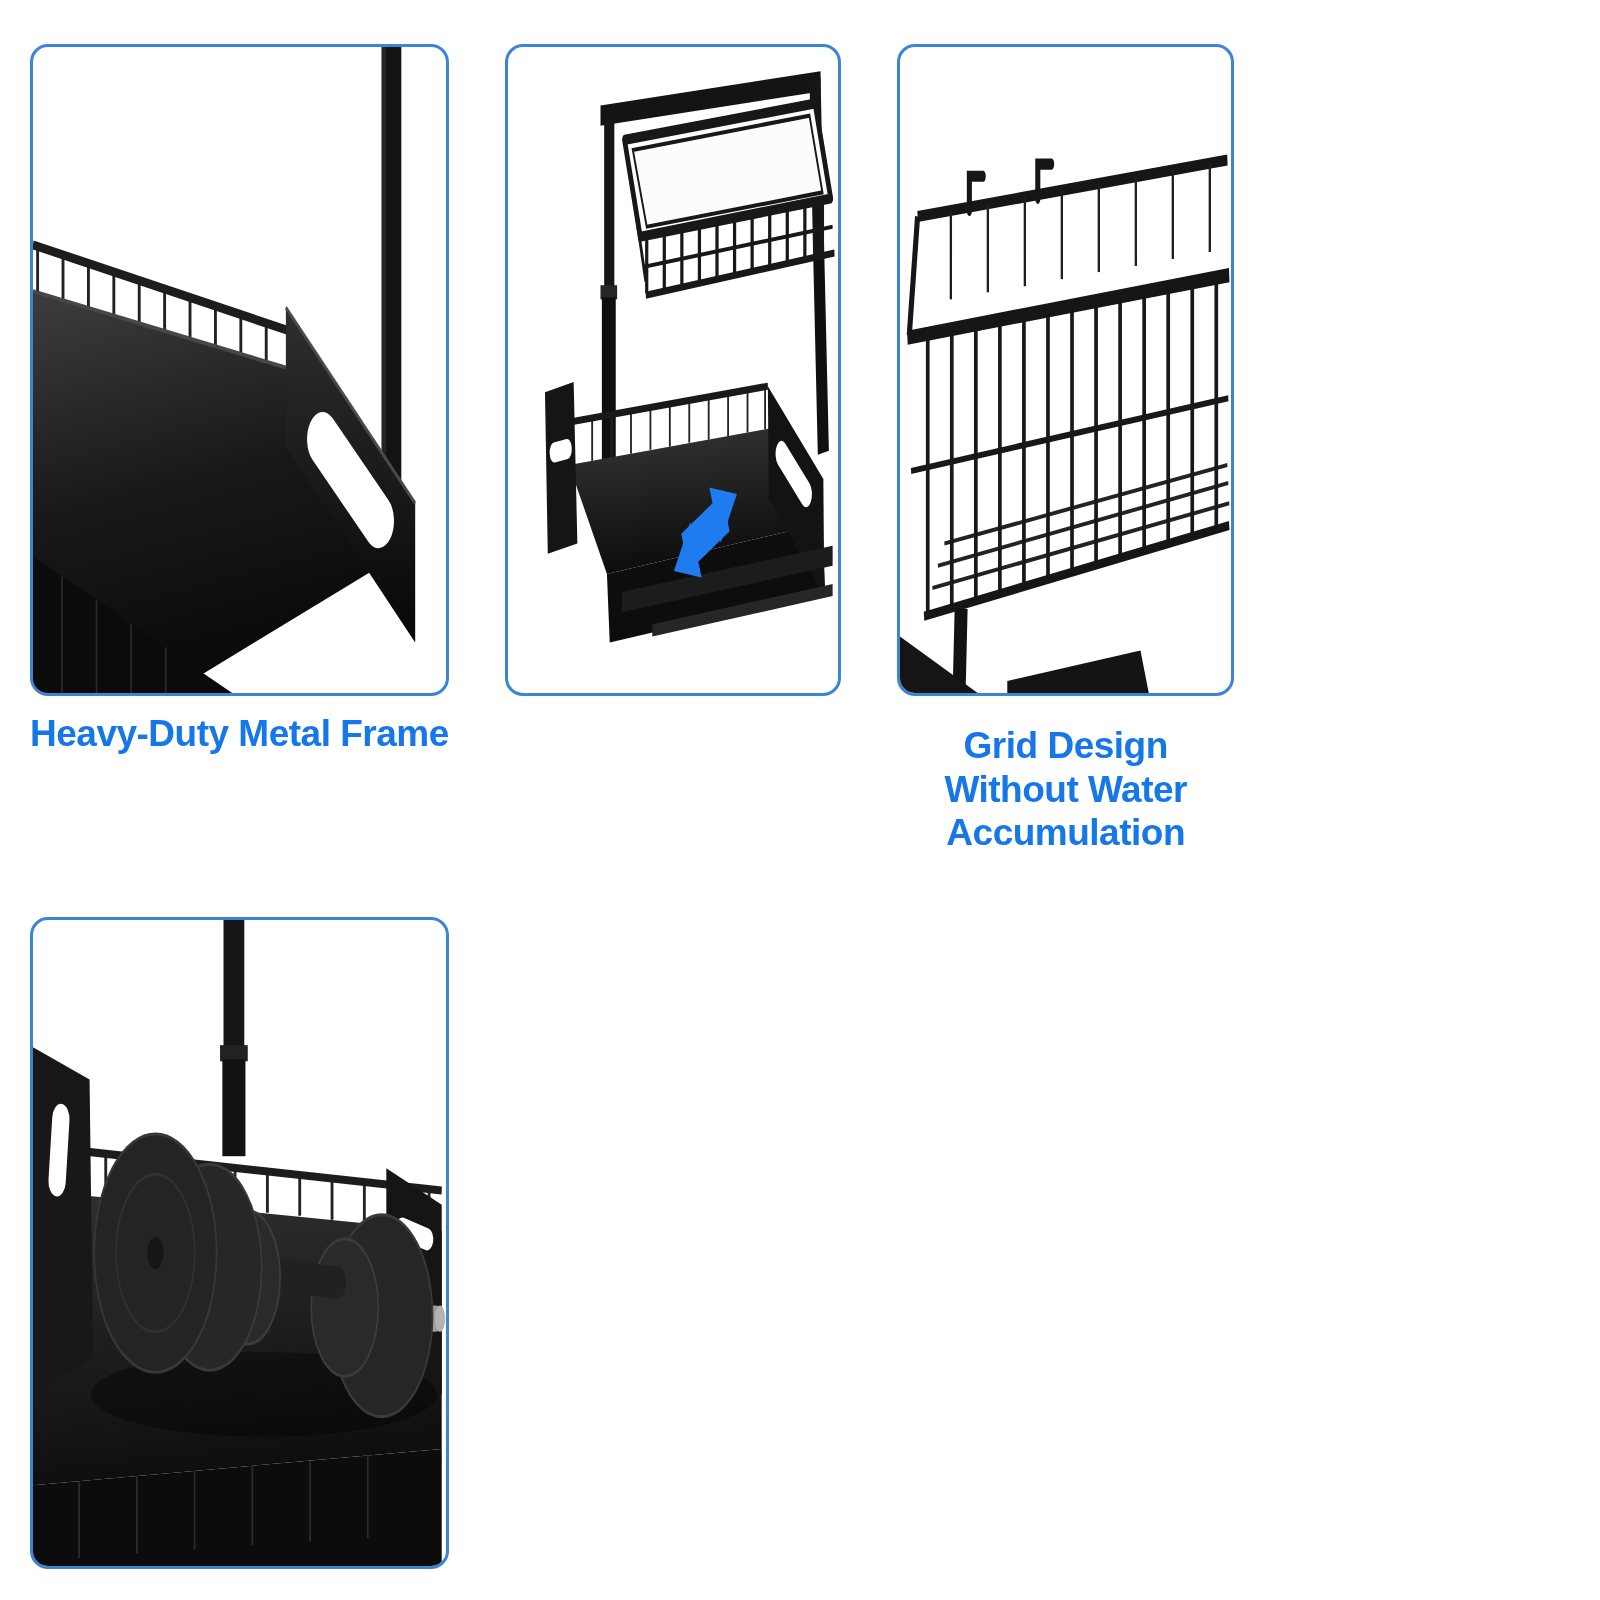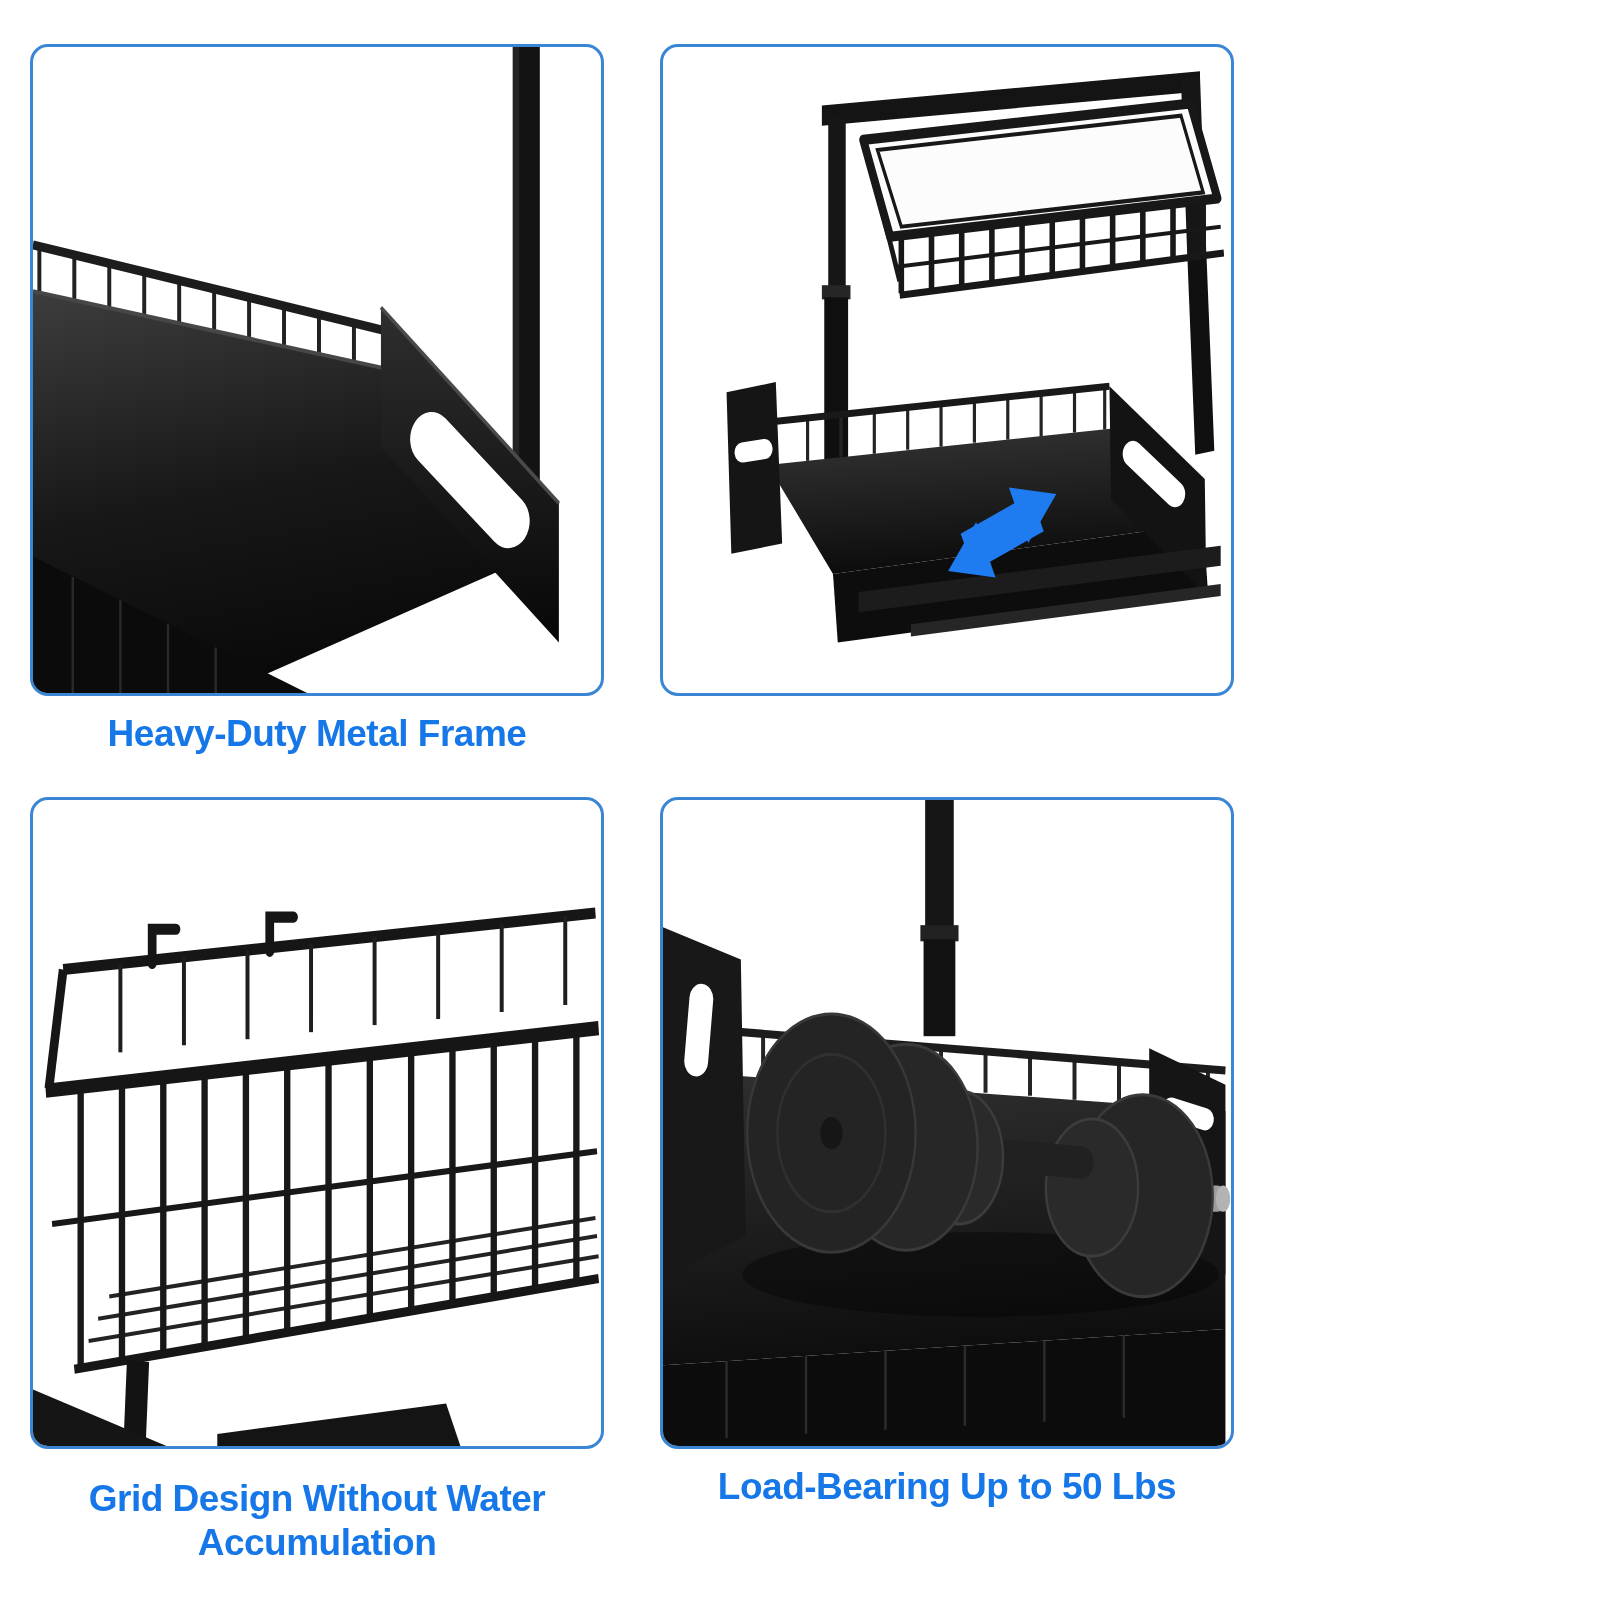--- a/index.html
+++ b/index.html
@@ -6,21 +6,21 @@
   body{
     width:1600px;height:1600px;
     font-family:"Liberation Sans",sans-serif;
     overflow:hidden;
   }
   .collage{
     box-sizing:border-box;
     width:1264px;height:1600px;
     padding:44px 30px 0 30px;
     display:grid;
-    grid-template-columns:1fr 1fr;
+    grid-template-columns:1fr 1fr 1fr;
     column-gap:56px;
     row-gap:6px;
   }
   .cell{display:flex;flex-direction:column;align-items:center;}
   .panel{
     width:100%;
     height:652px;
     box-sizing:border-box;
     border:3px solid #3a86d4;
     border-radius:18px;
@@ -286,16 +286,15 @@
           <ellipse cx="540" cy="384" rx="58" ry="68" fill="#2a2a2a" stroke="#3c3c3c" stroke-width="3"></ellipse>
           <rect x="372" y="338" width="170" height="32" rx="15" fill="#212121" transform="rotate(4 452 354)"></rect>
           <ellipse cx="372" cy="354" rx="56" ry="66" fill="#2a2a2a" stroke="#3c3c3c" stroke-width="3"></ellipse>
           <ellipse cx="306" cy="344" rx="90" ry="102" fill="#272727" stroke="#3a3a3a" stroke-width="3"></ellipse>
           <ellipse cx="212" cy="330" rx="106" ry="118" fill="#242424" stroke="#383838" stroke-width="3"></ellipse>
           <ellipse cx="212" cy="330" rx="68" ry="78" fill="none" stroke="#303030" stroke-width="3"></ellipse>
           <ellipse cx="212" cy="330" rx="14" ry="16" fill="#161616"></ellipse>
         </g>
       </svg>
     </div>
-    <div class="caption">Load-Bearing Up to 50 Lbs</div>
   </div>
 
 </div>
 
 </body></html>

